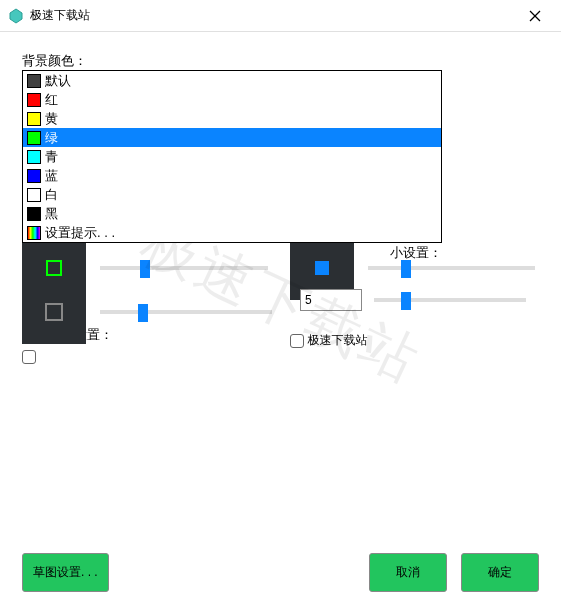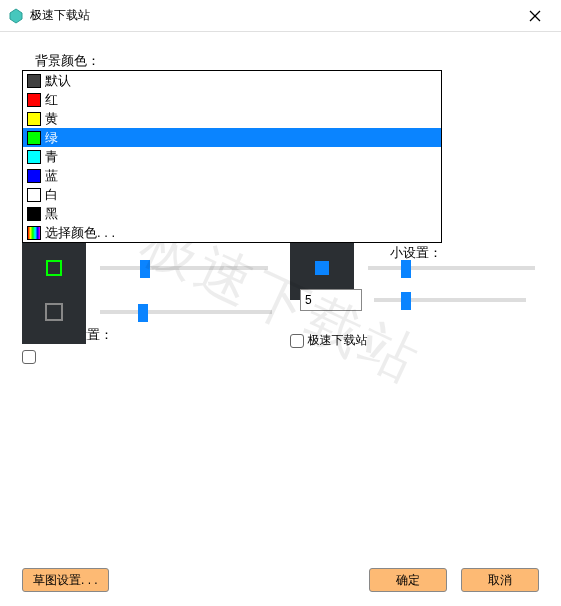--- a/index.html
+++ b/index.html
@@ -33,21 +33,20 @@
       cursor: pointer;
     }
     .content {
       padding: 20px 22px 10px 22px;
       position: relative;
     }
     .field-label {
       font-size: 13px;
       margin-bottom: 8px;
       color: #000;
-      margin-left: 13px;
     }
     .combobox {
       width: 420px;
       height: 24px;
       border: 1px solid #7aafdf;
       background: linear-gradient(#eaf3fb,#d7e8f7);
       display: flex;
       align-items: center;
       padding: 0 4px;
       position: relative;
@@ -168,25 +167,25 @@
     }
     .footer {
       position: absolute;
       bottom: 14px;
       left: 22px;
       right: 22px;
       display: flex;
       align-items: center;
     }
     .btn {
-      height: 24px;
+      height: 39px;
       min-width: 78px;
       padding: 0 10px;
       border: 1px solid #888;
-      background: #fdba74;
+      background: #22c55e;
       border-radius: 3px;
       font-size: 12px;
       cursor: pointer;
       display: inline-flex;
       align-items: center;
       justify-content: center;
     }
     .footer .spacer { flex:1; }
     .footer .btn + .btn { margin-left: 14px; }
     .partial-label {
@@ -315,22 +314,22 @@
     <div class="dropdown-item">
       <span class="swatch" style="background: rgb(255, 255, 255);"></span>
       <span>白</span>
     </div>
     <div class="dropdown-item">
       <span class="swatch" style="background: rgb(0, 0, 0);"></span>
       <span>黑</span>
     </div>
     <div class="dropdown-item">
       <span class="swatch rainbow"></span>
-      <span>选择颜色. . .</span>
+      <span>设置提示. . .</span>
     </div>
   </div>
 
 <div class="footer">
   <button class="btn">草图设置. . .</button>
   <span class="spacer"></span>
+  <button class="btn">取消</button>
   <button class="btn">确定</button>
-  <button class="btn">取消</button>
 </div>
 
 </body></html>

